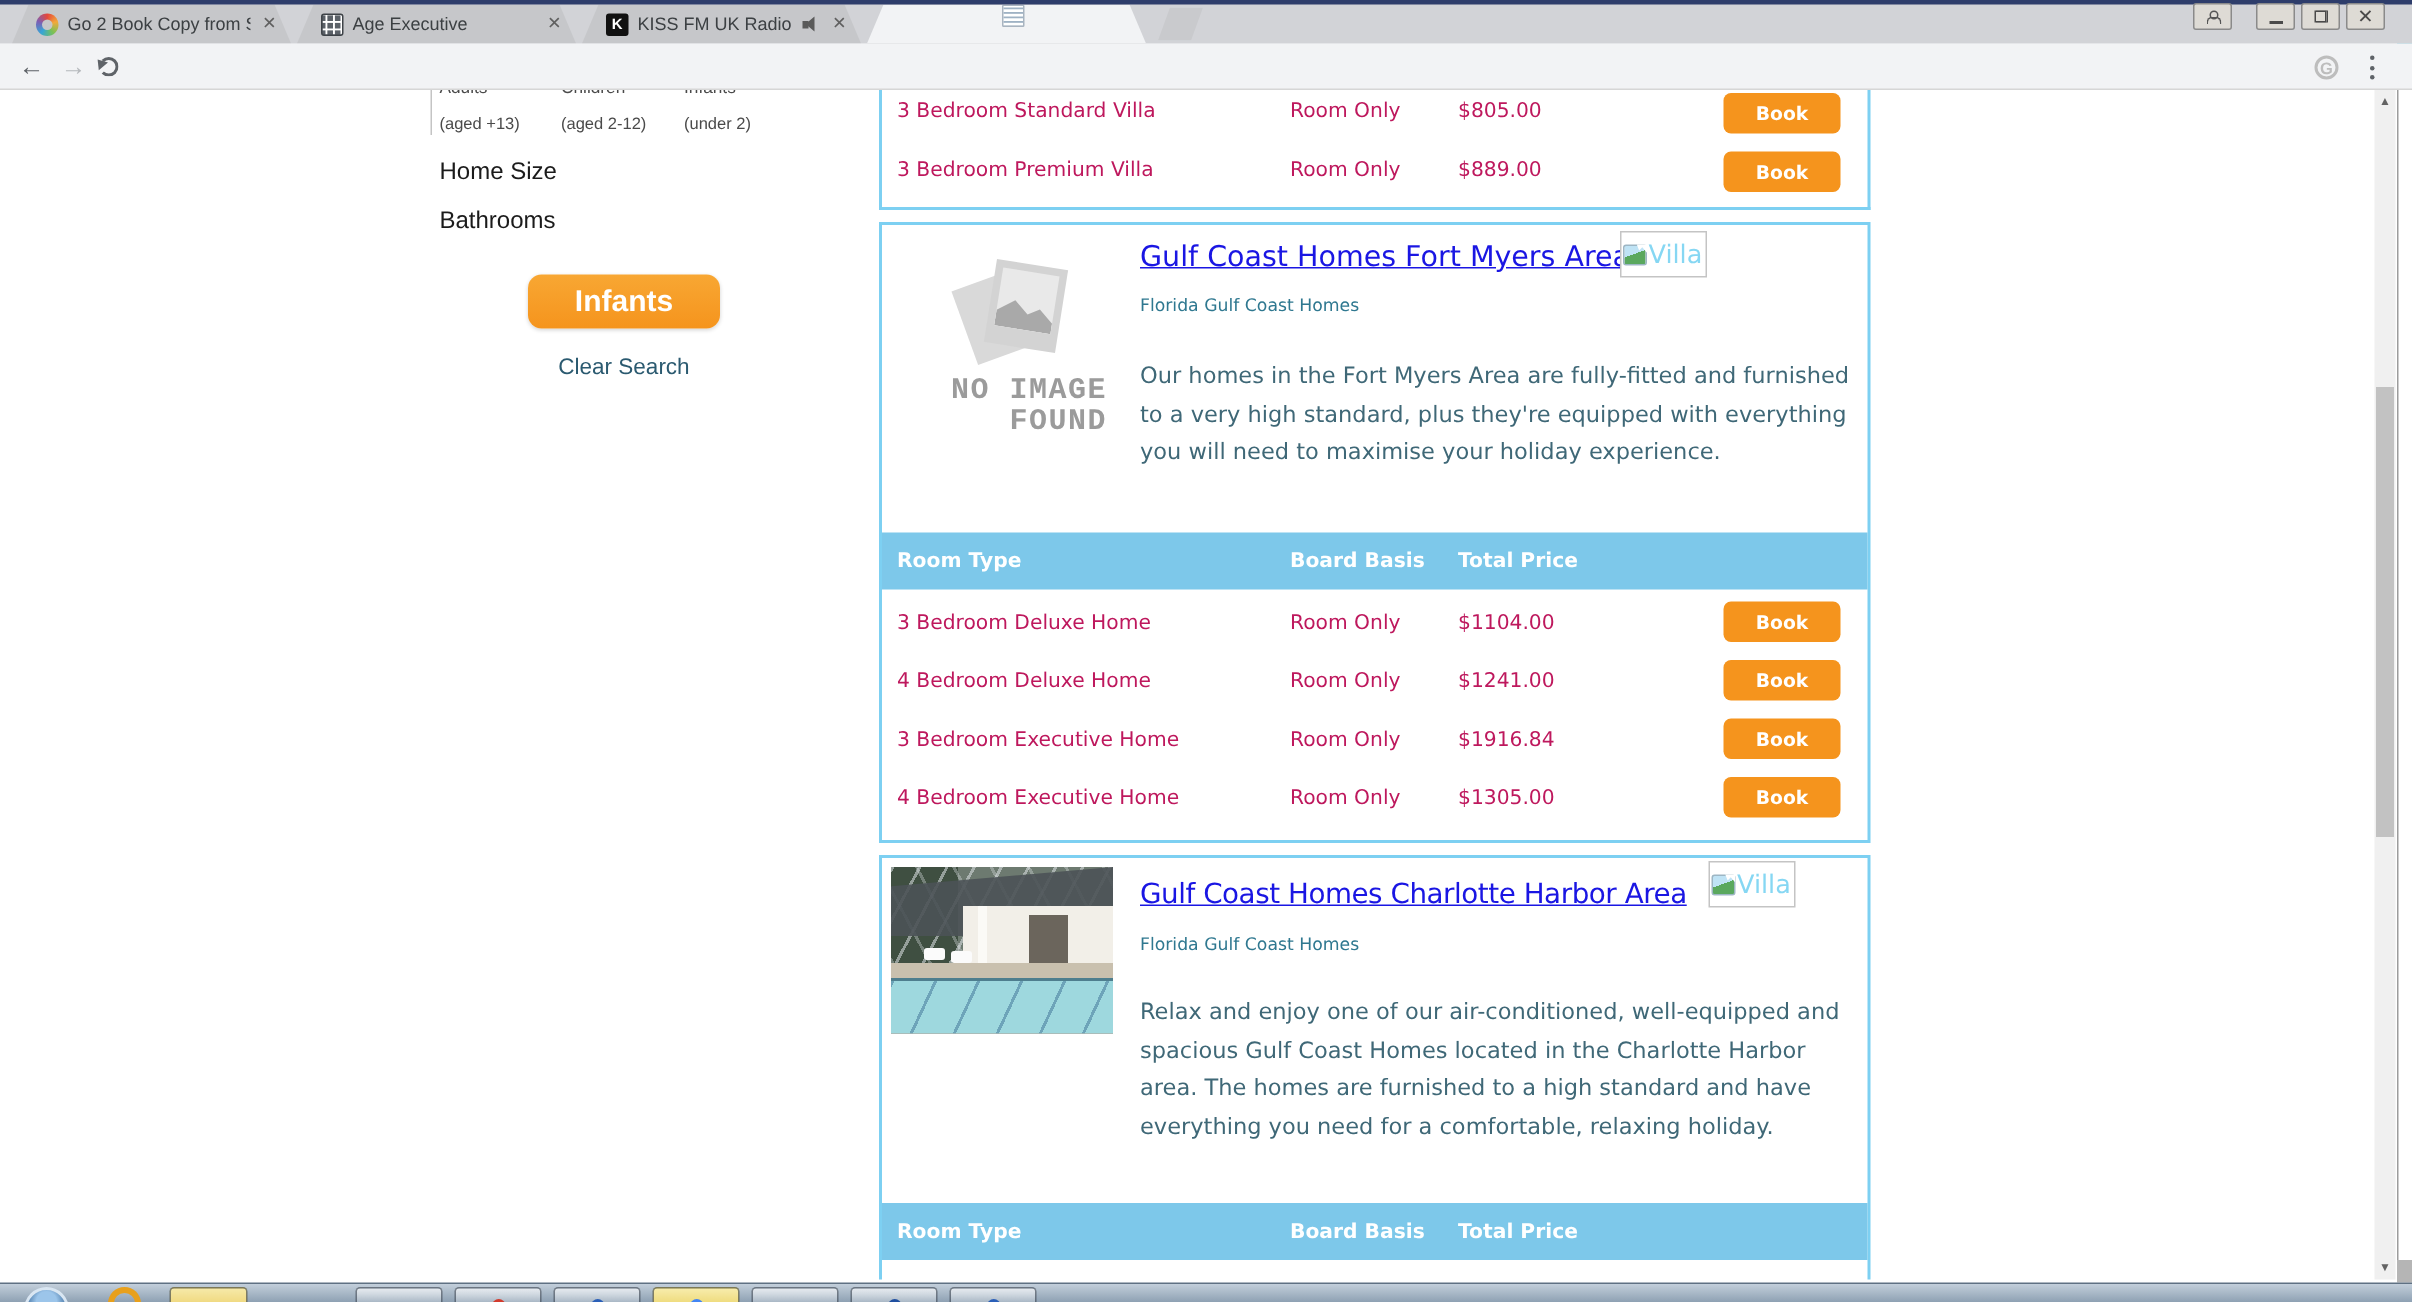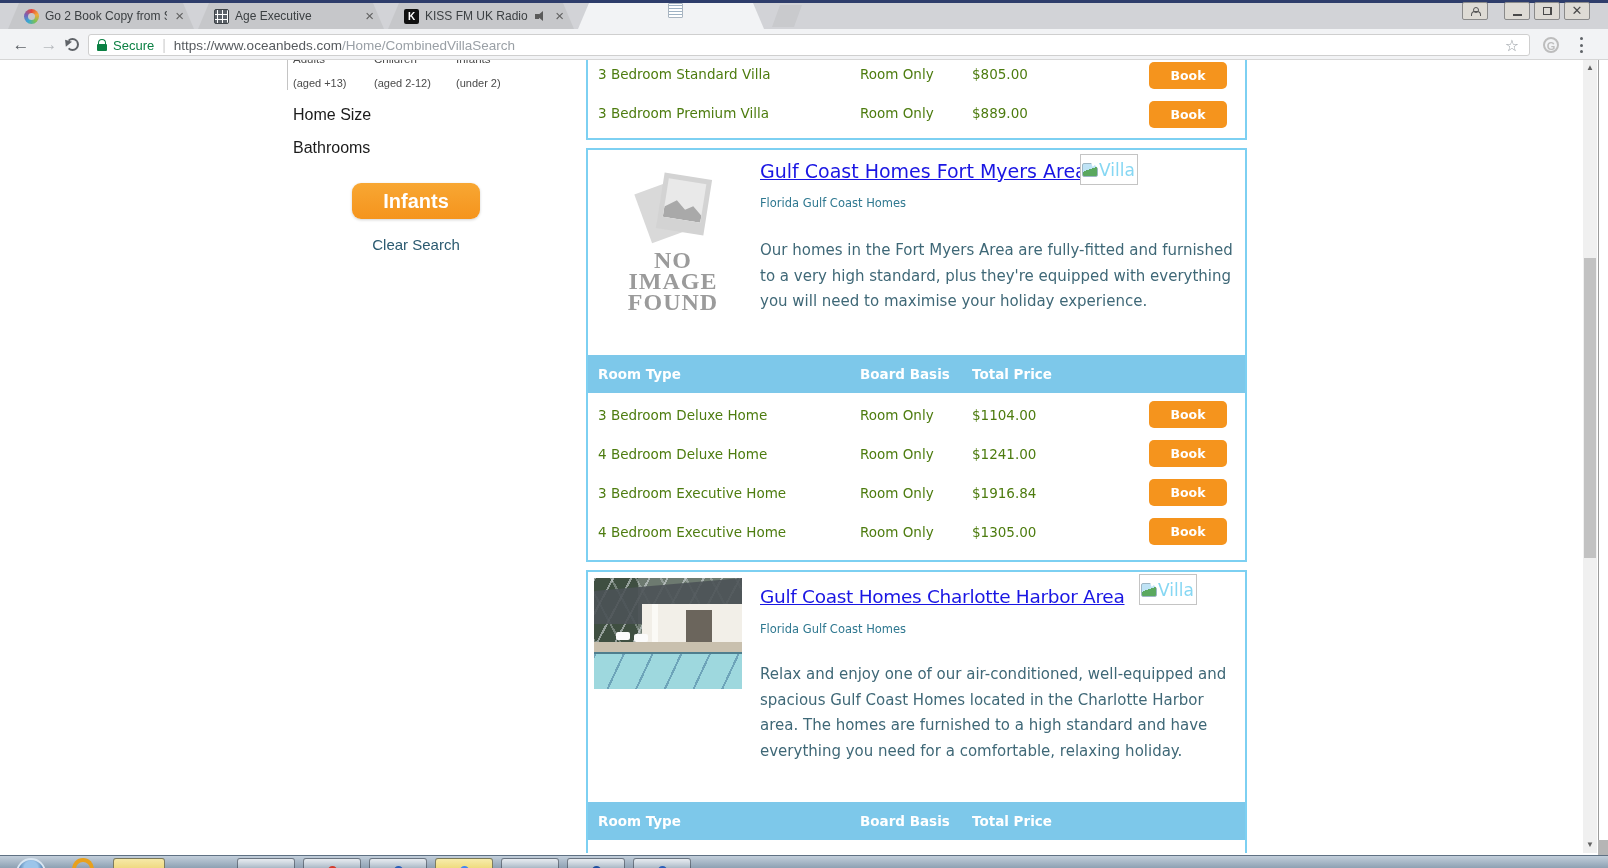--- a/index.html
+++ b/index.html
@@ -75,21 +75,21 @@
   .occ-sub { position:absolute; top:17px; font-size:11px; color:#4a4a4a; }
   .sidebar-tick { position:absolute; left:287px; top:0; width:1px; height:30px; background:#c4c4c4; }
   .side-heading { position:absolute; left:293px; font-size:16px; color:#1b1b1b; }
   .search-btn { position:absolute; left:352px; top:123px; width:128px; height:36px; background:linear-gradient(#f8a733,#f5941d);
     border:none; border-radius:9px; color:#fff; font-size:20px; font-weight:bold; cursor:pointer;
     box-shadow:0 1px 3px rgba(0,0,0,.18); font-family:"Liberation Sans","DejaVu Sans",sans-serif; }
   .clear-search { position:absolute; left:352px; top:176px; width:128px; text-align:center; font-size:15px; color:#2b5a70; cursor:pointer; }
 
   .card { position:absolute; left:586px; width:661px; background:#fff; border:2px solid #7dd0f2; }
   .card.no-top { border-top:none; }
-  .row-text { position:absolute; font-size:13.5px; color:#4d7c0f; font-family:"DejaVu Sans",sans-serif; }
+  .row-text { position:absolute; font-size:13.5px; color:#be185d; font-family:"DejaVu Sans",sans-serif; }
   .book-btn { position:absolute; left:561px; width:78px; height:27px; background:#f5941d; border:none; border-radius:5px;
     color:#fff; font-size:12.5px; font-weight:bold; cursor:pointer; font-family:"DejaVu Sans",sans-serif; }
 
   .card-title { position:absolute; left:172px; color:#1a16e3; text-decoration:underline; cursor:pointer;
     font-family:"DejaVu Sans",sans-serif; font-weight:500; white-space:nowrap; }
   .card-subtitle { position:absolute; left:172px; font-size:11.5px; color:#2f7890; font-family:"DejaVu Sans",sans-serif; }
   .card-desc { position:absolute; left:172px; width:484px; font-size:15px; line-height:25.5px; color:#3f6877; font-family:"DejaVu Sans",sans-serif; }
 
   .villa-box { position:absolute; width:58px; height:31px; border:1px solid #c4c4c4; background:#fff; display:flex; align-items:center; padding:1px; }
   .broken-img-icon { width:16px; height:14px; position:relative; flex:0 0 auto;
@@ -98,21 +98,21 @@
     clip-path:polygon(0 0, 100% 0, 100% 100%, 55% 40%, 25% 75%); }
   .villa-alt { color:#86d7f3; font-size:17px; font-family:"DejaVu Sans",sans-serif; margin-left:1px; }
 
   .noimg-wrap { position:absolute; left:20px; top:22px; width:130px; text-align:center; }
   .noimg-icon { position:relative; width:130px; height:78px; }
   .polaroid-back { position:absolute; left:34px; top:14px; width:40px; height:52px; background:#d9d9d9; transform:rotate(-20deg); }
   .polaroid-front { position:absolute; left:52px; top:4px; width:48px; height:56px; background:#d3d3d3; transform:rotate(9deg); padding:5px 5px 12px 5px; }
   .polaroid-photo { width:100%; height:100%; background:#e9e9e9; position:relative; overflow:hidden; }
   .polaroid-photo::after { content:""; position:absolute; left:0; bottom:0; width:100%; height:60%; background:#a9a9a9;
     clip-path:polygon(0 100%, 0 55%, 30% 20%, 55% 55%, 75% 35%, 100% 70%, 100% 100%); }
-  .noimg-text { font-size:24px; font-weight:bold; color:#9b9b9b; letter-spacing:1px; line-height:21px; font-family:Liberation Serif, serif; }
+  .noimg-text { font-size:20px; font-weight:bold; color:#9b9b9b; letter-spacing:1px; line-height:21px; font-family:Liberation Mono, monospace;text-align:right; }
 
   .thead { position:absolute; left:0; width:657px; height:38px; background:#7dc8ea; }
   .th { position:absolute; top:11px; color:#fff; font-size:13.5px; font-weight:bold; font-family:"DejaVu Sans",sans-serif; }
   .col-room { left:10px; } .col-basis { left:272px; } .col-price { left:384px; }
 
   
   .pool-photo { position:absolute; left:6px; top:6px; width:148px; height:111px; overflow:hidden; background:#5d6b5f; cursor:pointer; }
   .pp-roof { position:absolute; left:0; top:0; width:148px; height:46px; background:#4b5256;
     clip-path:polygon(0 28%, 100% 0, 100% 100%, 0 100%); opacity:.9; }
   .pp-screen { position:absolute; left:0; top:0; width:148px; height:64px;
@@ -197,28 +197,20 @@
       </div>
     <div class="win-btn">
         <span class="glyph-close">✕</span>
       </div>
   </div>
 
   <div class="toolbar">
     <div class="nav-btn" style="left:8px;">←</div>
     <div class="nav-btn disabled" style="left:36px;">→</div>
     <div class="reload-glyph"></div>
-    <div class="omnibox">
-      <span class="lock-icon"></span>
-      <span class="secure-label">Secure</span>
-      <span class="omni-divider">|</span>
-      <span class="url-host">https://www.oceanbeds.com</span>
-        <span class="url-path">/Home/CombinedVillaSearch</span>
-      <span class="star-icon">☆</span>
-    </div>
     <div class="gcircle">G</div>
     <div class="menu-dots">
         <span></span>
         <span></span>
         <span></span>
       </div>
   </div>
 
   <div class="page">
 

